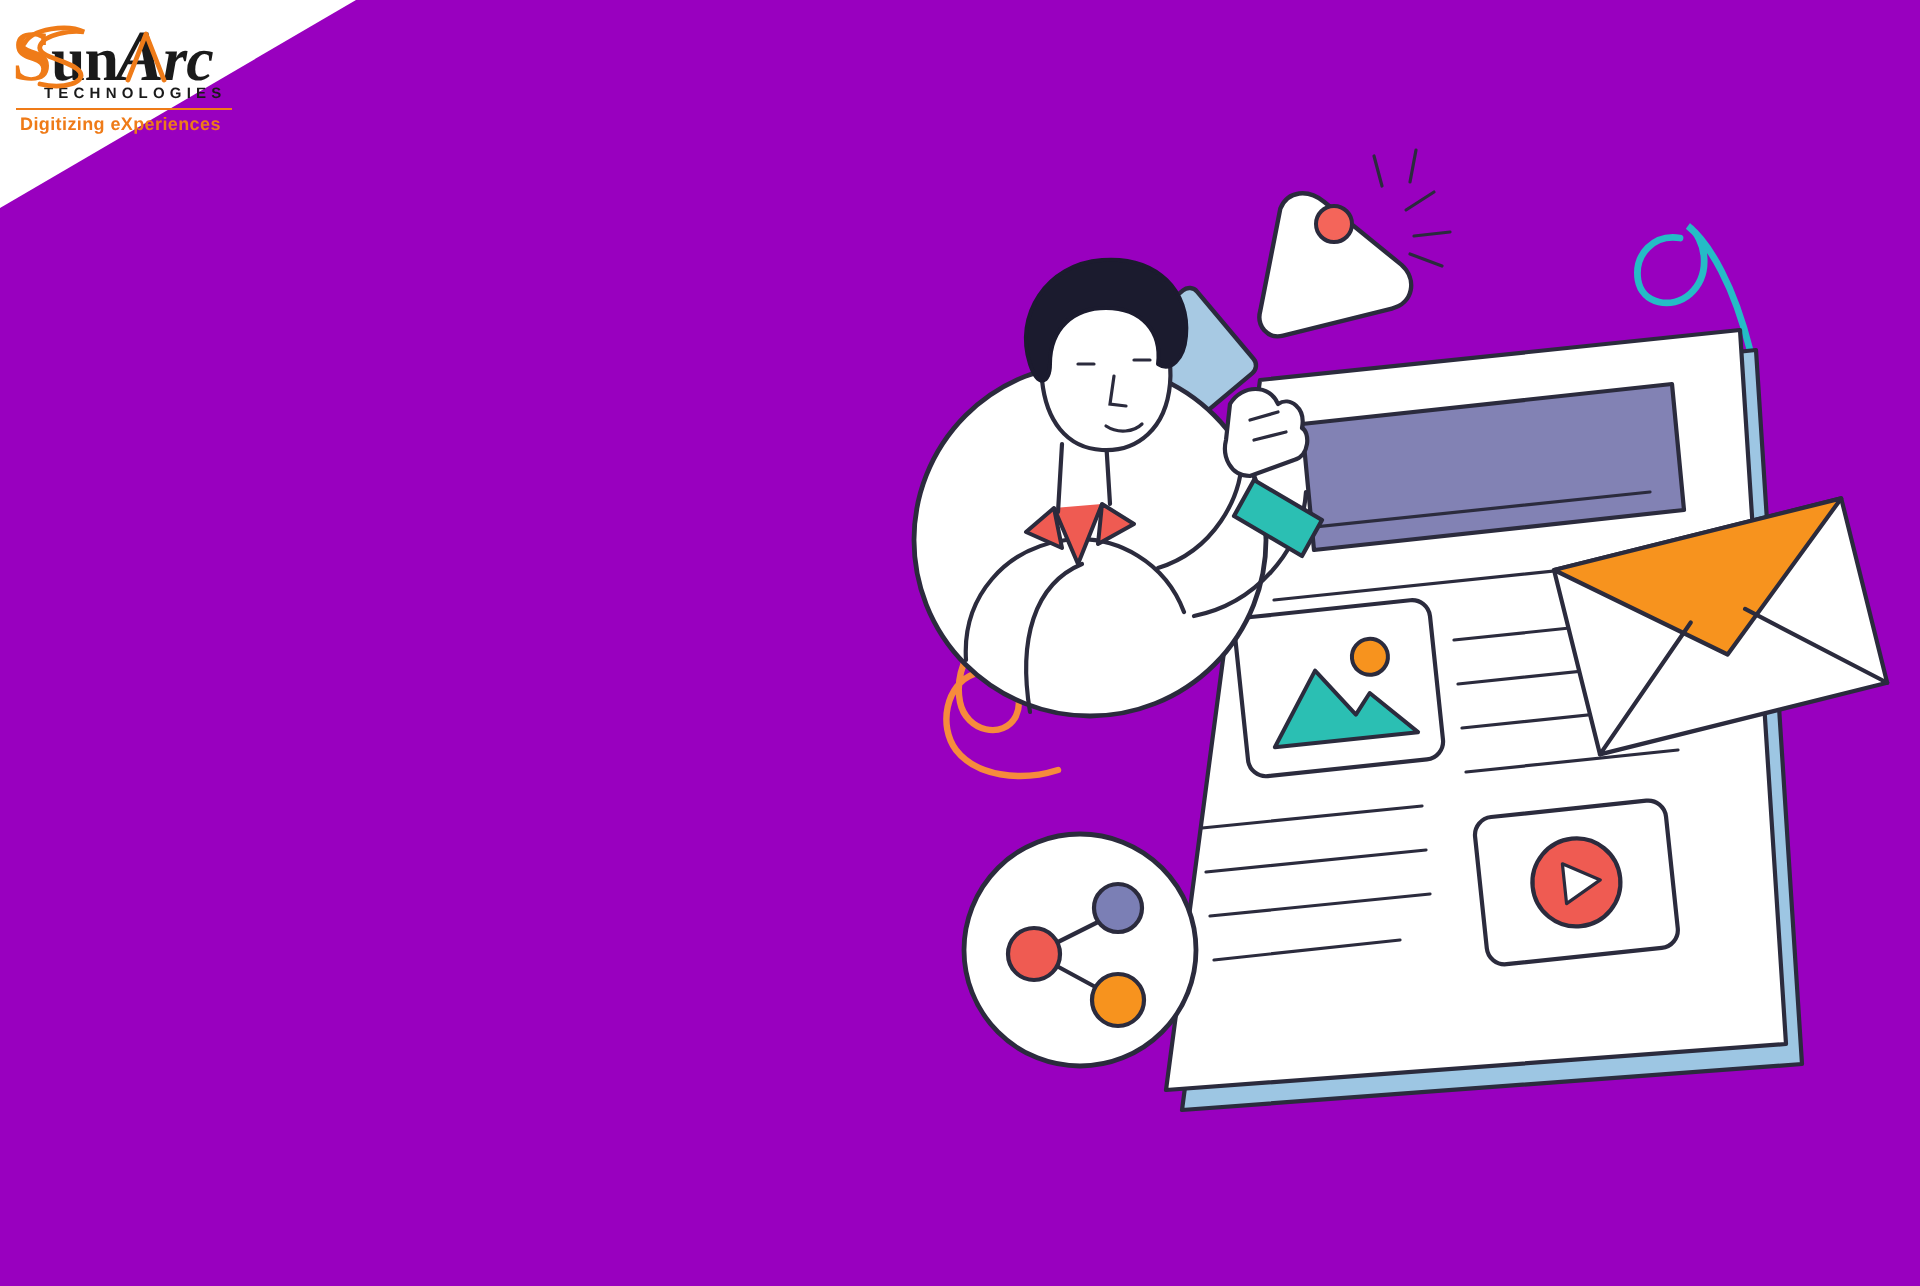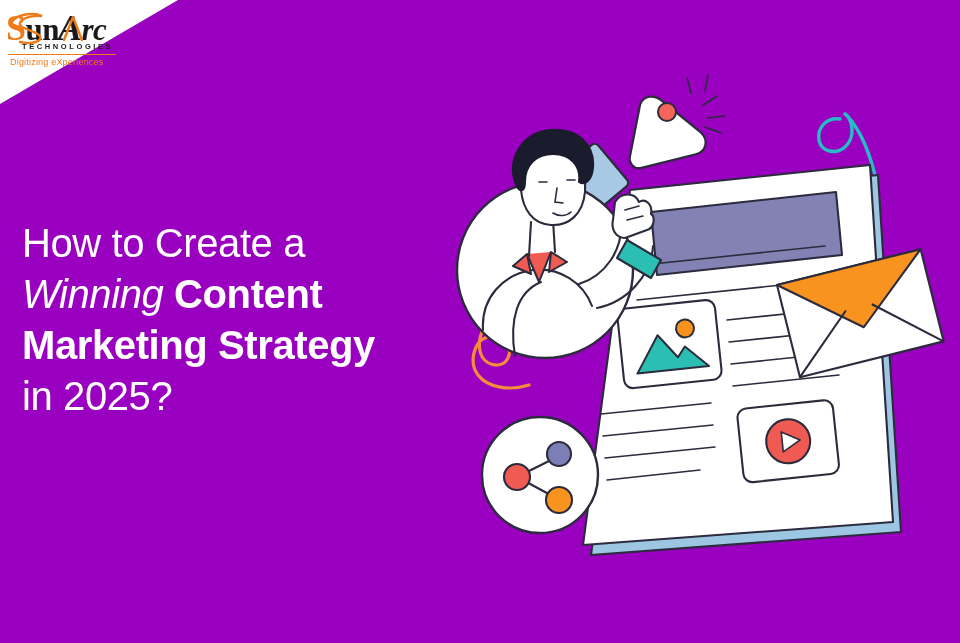--- a/index.html
+++ b/index.html
@@ -82,21 +82,21 @@
   }
   .logo-rule {
     height: 1px;
     background: #ef7b18;
     margin: 3px 0 2px 2px;
     width: 108px;
   }
   .logo-tag {
     font-family: "Liberation Sans", sans-serif;
     font-size: 9px;
-    font-weight: normal;
+    font-weight: bold;
     color: #ef7b18;
     letter-spacing: 0.2px;
     padding-left: 4px;
   }
   
   .headline {
     position: absolute;
     left: 22px;
     top: 218px;
     width: 440px;
@@ -137,26 +137,20 @@
       <svg class="logo-swoosh" viewBox="0 0 118 36">
         <path d="M6 12 C10 4 28 2 36 6 C30 5 16 7 14 13 C12 19 30 20 34 26 C37 31 26 35 14 32" fill="none" stroke="#ef7b18" stroke-width="2.4" stroke-linecap="round"></path>
         <path d="M58 30 L67 7 L76 30" fill="none" stroke="#ef7b18" stroke-width="2.4" stroke-linecap="round" stroke-linejoin="round"></path>
       </svg>
     </div>
     <div class="logo-tech">TECHNOLOGIES</div>
     <div class="logo-rule"></div>
     <div class="logo-tag">Digitizing eXperiences</div>
   </div>
 
-  <div class="headline">
-    <span class="ln"><span class="w-light">How to Create a</span></span>
-    <span class="ln"><span class="w-italic">Winning </span><span class="w-bold">Content</span></span>
-    <span class="ln"><span class="w-bold">Marketing Strategy</span></span>
-    <span class="ln"><span class="w-light">in 2025?</span></span>
-  </div>
 
   <div class="illustration">
     <svg viewBox="0 0 505 520" xmlns="http://www.w3.org/2000/svg">
       <defs>
         <style>
           .ol { fill:none; stroke:#2b2b3d; stroke-width:2.1; stroke-linecap:round; stroke-linejoin:round; }
           .olthin { fill:none; stroke:#2b2b3d; stroke-width:1.6; stroke-linecap:round; }
           .wf { fill:#ffffff; stroke:#2b2b3d; stroke-width:2.1; stroke-linejoin:round; }
         </style>
       </defs>

